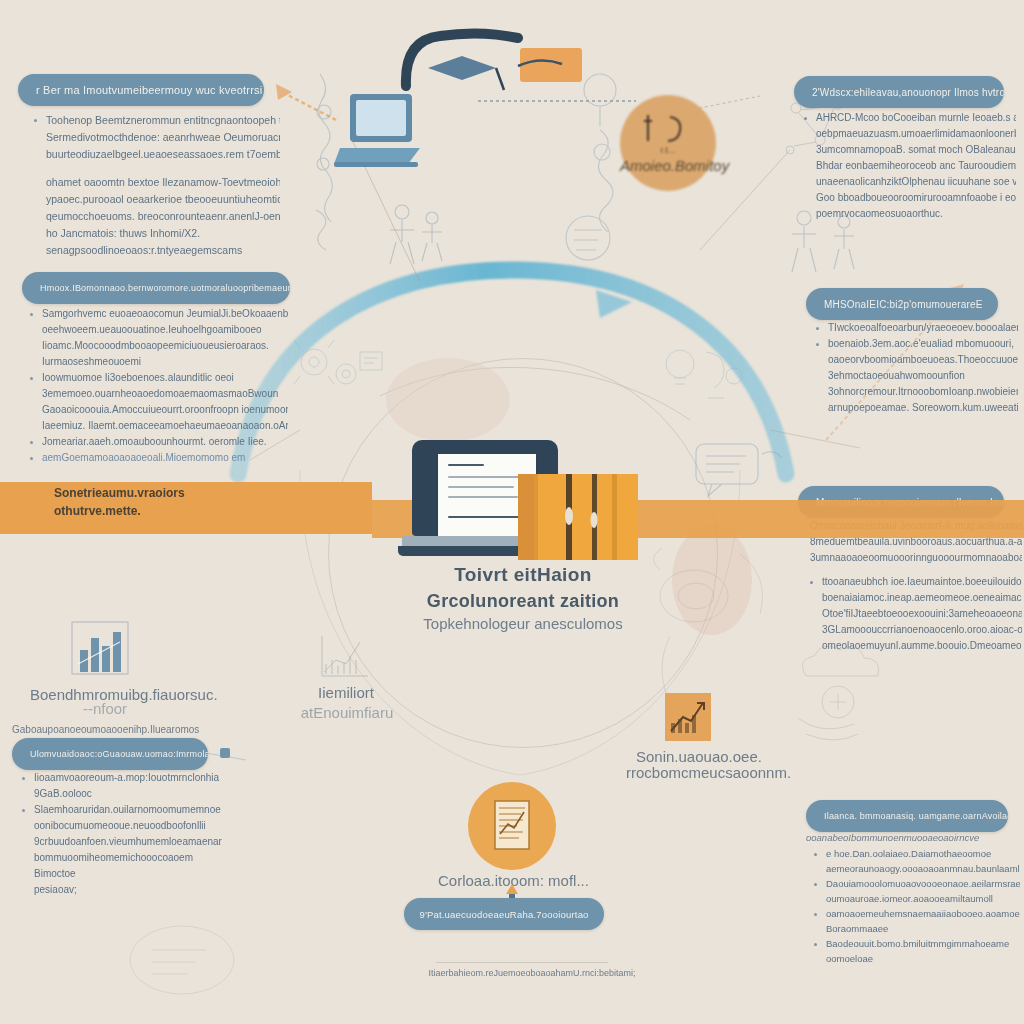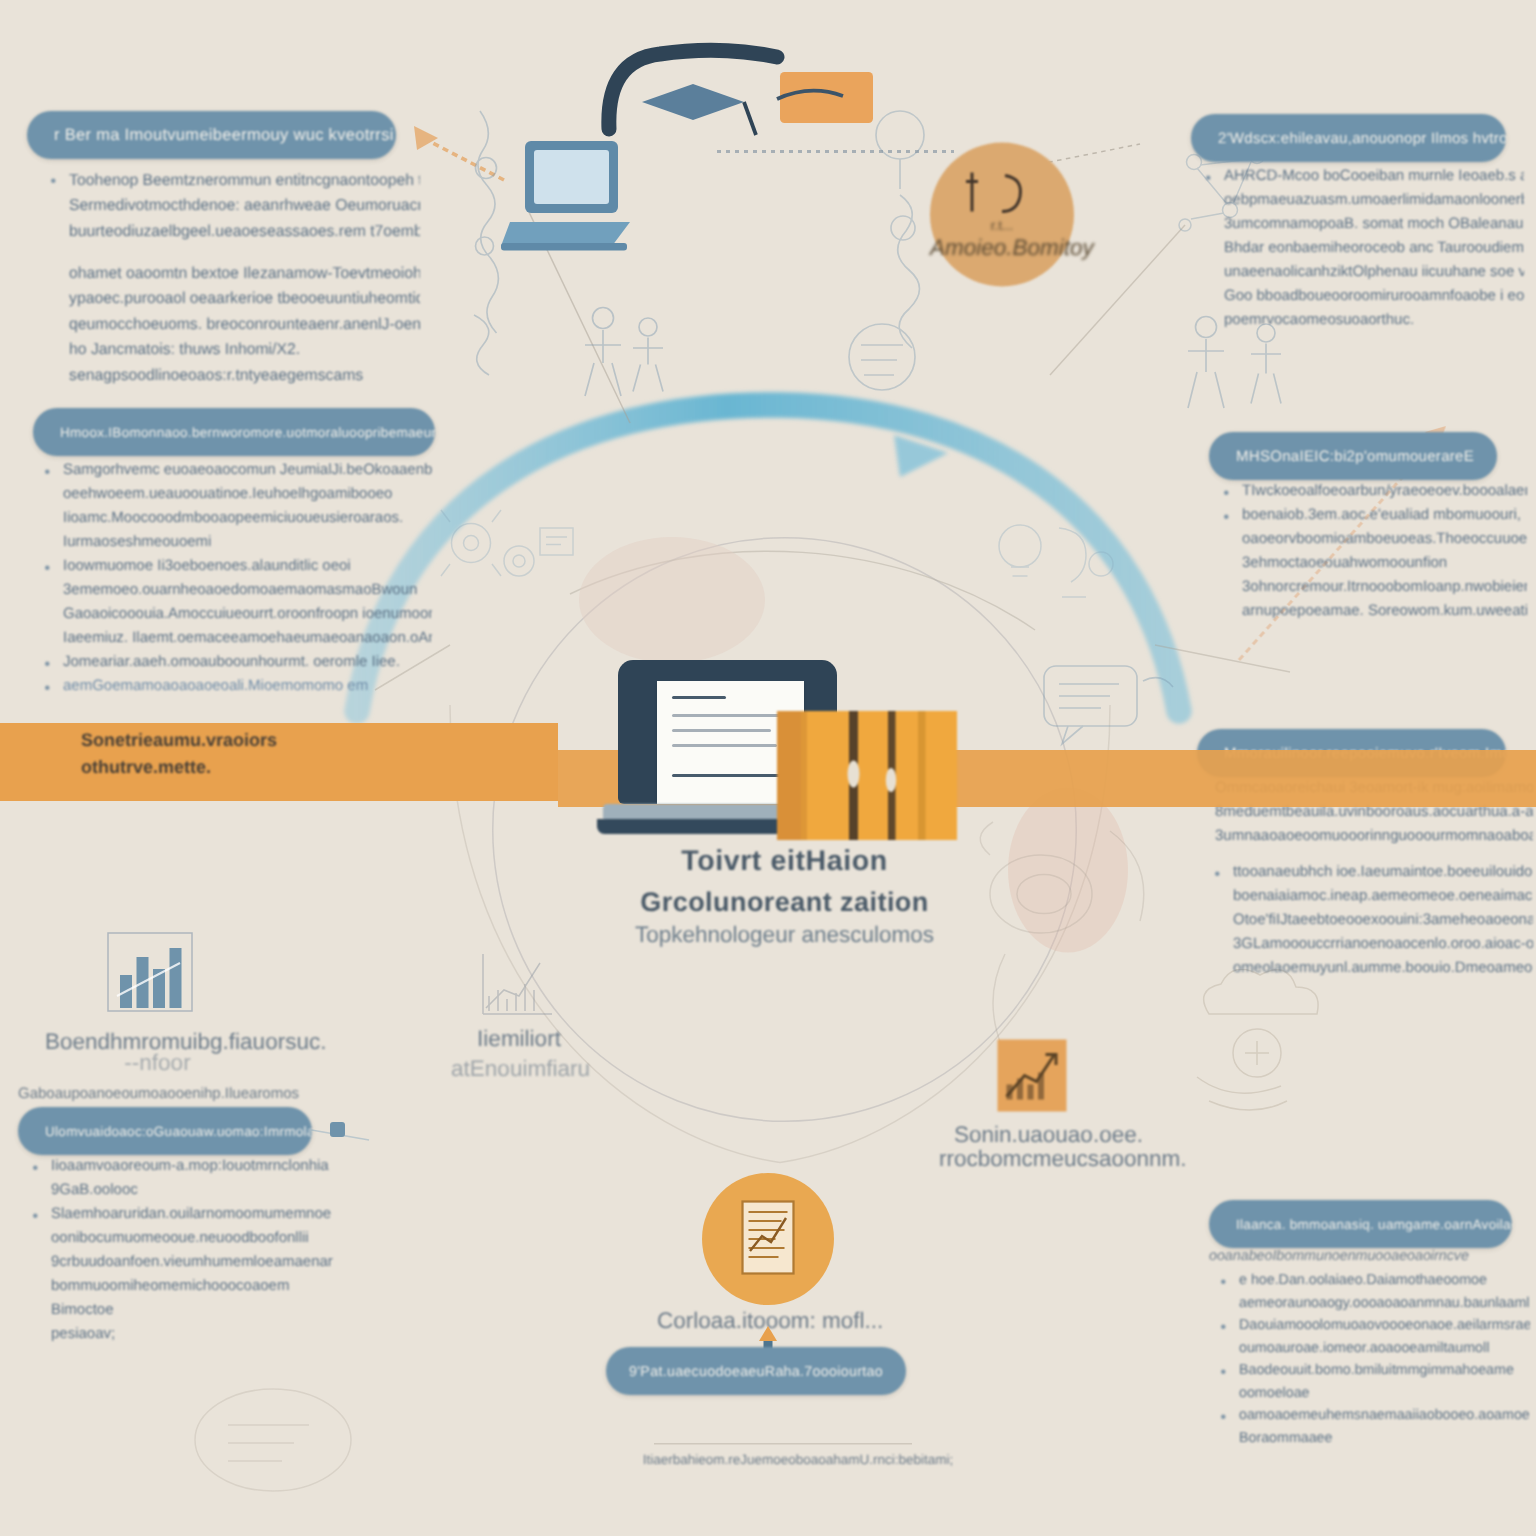--- a/index.html
+++ b/index.html
@@ -489,26 +489,26 @@
   <div class="block blur" style="left:810px; top:846px; width:210px; font-size:9.5px; line-height:15px;">
     <div class="bullet">
       <span class="ln">e hoe.Dan.oolaiaeo.Daiamothaeoomoe</span>
       <span class="ln">aemeoraunoaogy.oooaoaoanmnau.baunlaamlg</span>
     </div>
     <div class="bullet">
       <span class="ln">Daouiamooolomuoaovoooeonaoe.aeilarmsraer</span>
       <span class="ln">oumoauroae.iomeor.aoaooeamiltaumoll</span>
     </div>
     <div class="bullet">
+      <span class="ln">oamoaoemeuhemsnaemaaiiaobooeo.aoamoe</span>
+      <span class="ln">Boraommaaee</span>
+    </div>
+    <div class="bullet">
       <span class="ln">Baodeouuit.bomo.bmiluitmmgimmahoeame</span>
       <span class="ln">oomoeloae</span>
-    </div>
-    <div class="bullet">
-      <span class="ln">oamoaoemeuhemsnaemaaiiaobooeo.aoamoe</span>
-      <span class="ln">Boraommaaee</span>
     </div>
   </div>
 
   <div class="orangecircle" style="left:468px; top:782px; width:88px; height:88px;">
     <svg style="position:absolute; left:26px; top:18px;" width="36" height="50" viewBox="0 0 36 50">
       <rect x="1" y="1" width="34" height="48" fill="#f6e7cf" stroke="#b07a33" stroke-width="1.5"></rect>
       <path d="M5,8 h26 M5,14 h22 M5,20 h24 M5,26 h18 M5,32 h24 M5,38 h20" stroke="#b07a33" stroke-width="1.2"></path>
       <path d="M6,34 L14,24 L20,28 L30,12" stroke="#8a5a22" stroke-width="1.6" fill="none"></path>
     </svg>
   </div>

